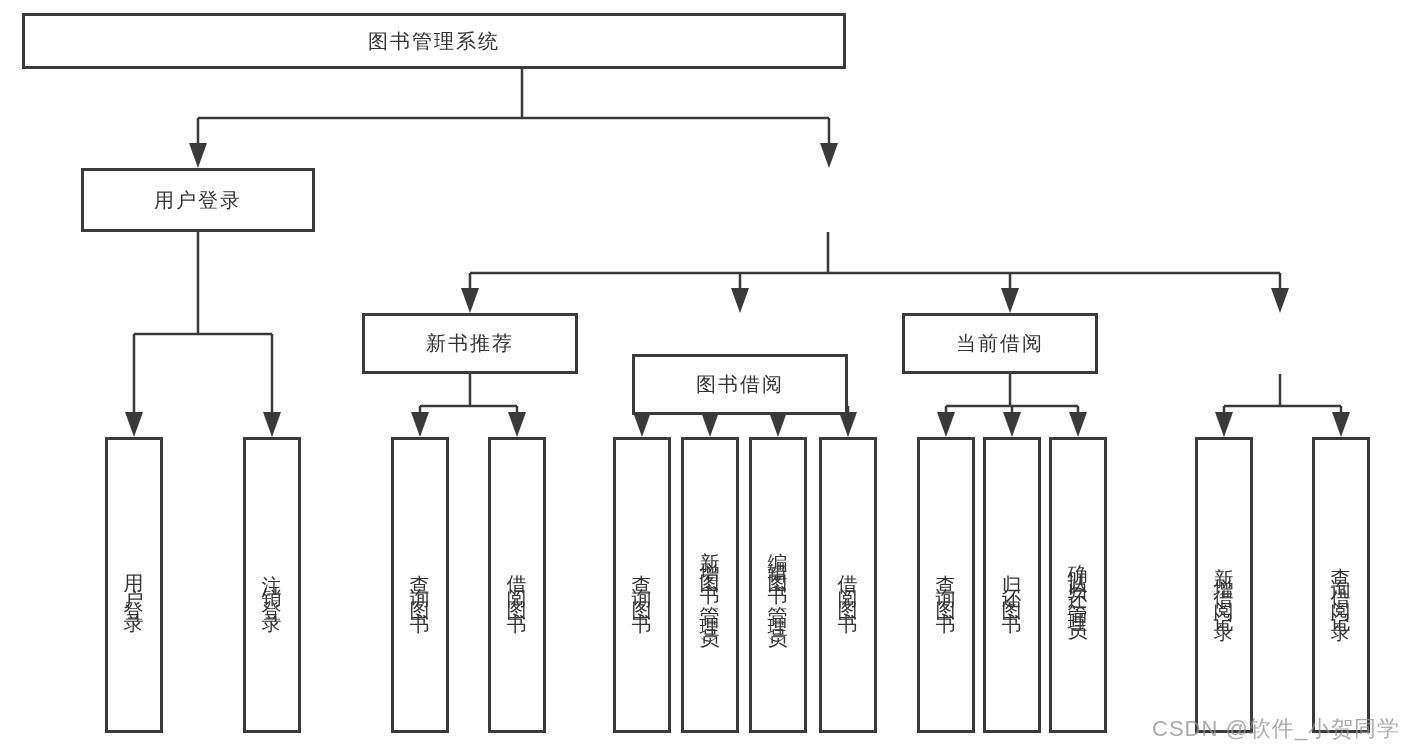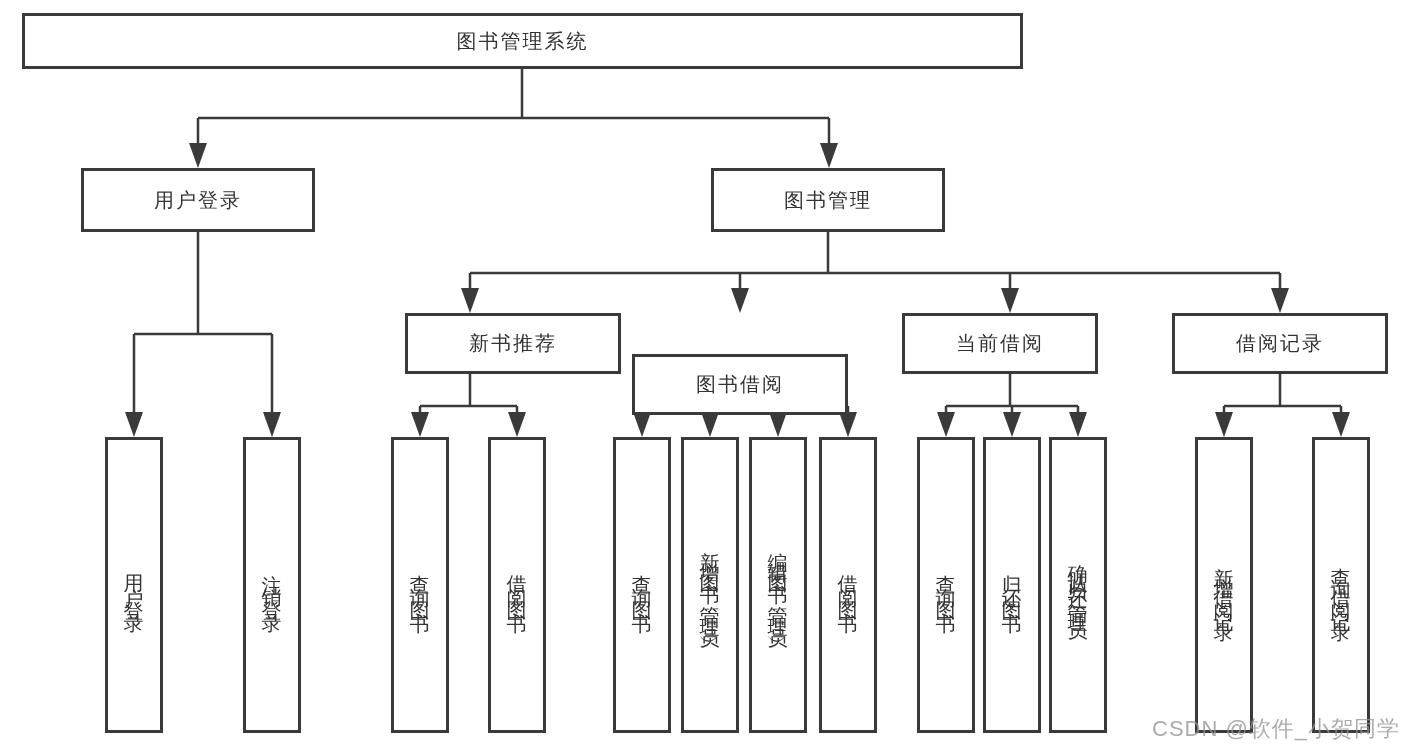--- a/index.html
+++ b/index.html
@@ -96,42 +96,36 @@
       <polygon points="769,412 787,412 778,437"></polygon>
       <polygon points="839,412 857,412 848,437"></polygon>
       <polygon points="937,412 955,412 946,437"></polygon>
       <polygon points="1003,412 1021,412 1012,437"></polygon>
       <polygon points="1069,412 1087,412 1078,437"></polygon>
       <polygon points="1215,412 1233,412 1224,437"></polygon>
       <polygon points="1332,412 1350,412 1341,437"></polygon>
     </g>
   </svg>
 
-  <div class="node" style="left:22px; top:13px; width:1001px; height:56px;">
+  <div class="node" style="left:22px; top:13px; width:824px; height:56px;">
     <span class="hlabel">图书管理系统</span>
   </div>
 
   <div class="node" style="left:81px; top:168px; width:234px; height:64px;">
     <span class="hlabel">用户登录</span>
   </div>
-  <div class="node" style="left:711px; top:168px; width:234px; height:64px;">
-    <span class="hlabel">图书管理</span>
-  </div>
 
-  <div class="node" style="left:362px; top:313px; width:216px; height:61px;margin-left:43px;">
+  <div class="node" style="left:362px; top:313px; width:216px; height:61px;">
     <span class="hlabel">新书推荐</span>
   </div>
   <div class="node" style="left:632px; top:313px; width:216px; height:61px;margin-top:41px;">
     <span class="hlabel">图书借阅</span>
   </div>
   <div class="node" style="left:902px; top:313px; width:196px; height:61px;">
     <span class="hlabel">当前借阅</span>
-  </div>
-  <div class="node" style="left:1172px; top:313px; width:216px; height:61px;">
-    <span class="hlabel">借阅记录</span>
   </div>
 
   <div class="node leaf" style="left:105px;">
     <span class="vlabel">用户登录</span>
   </div>
   <div class="node leaf" style="left:243px;">
     <span class="vlabel">注销登录</span>
   </div>
 
   <div class="node leaf" style="left:391px;">

